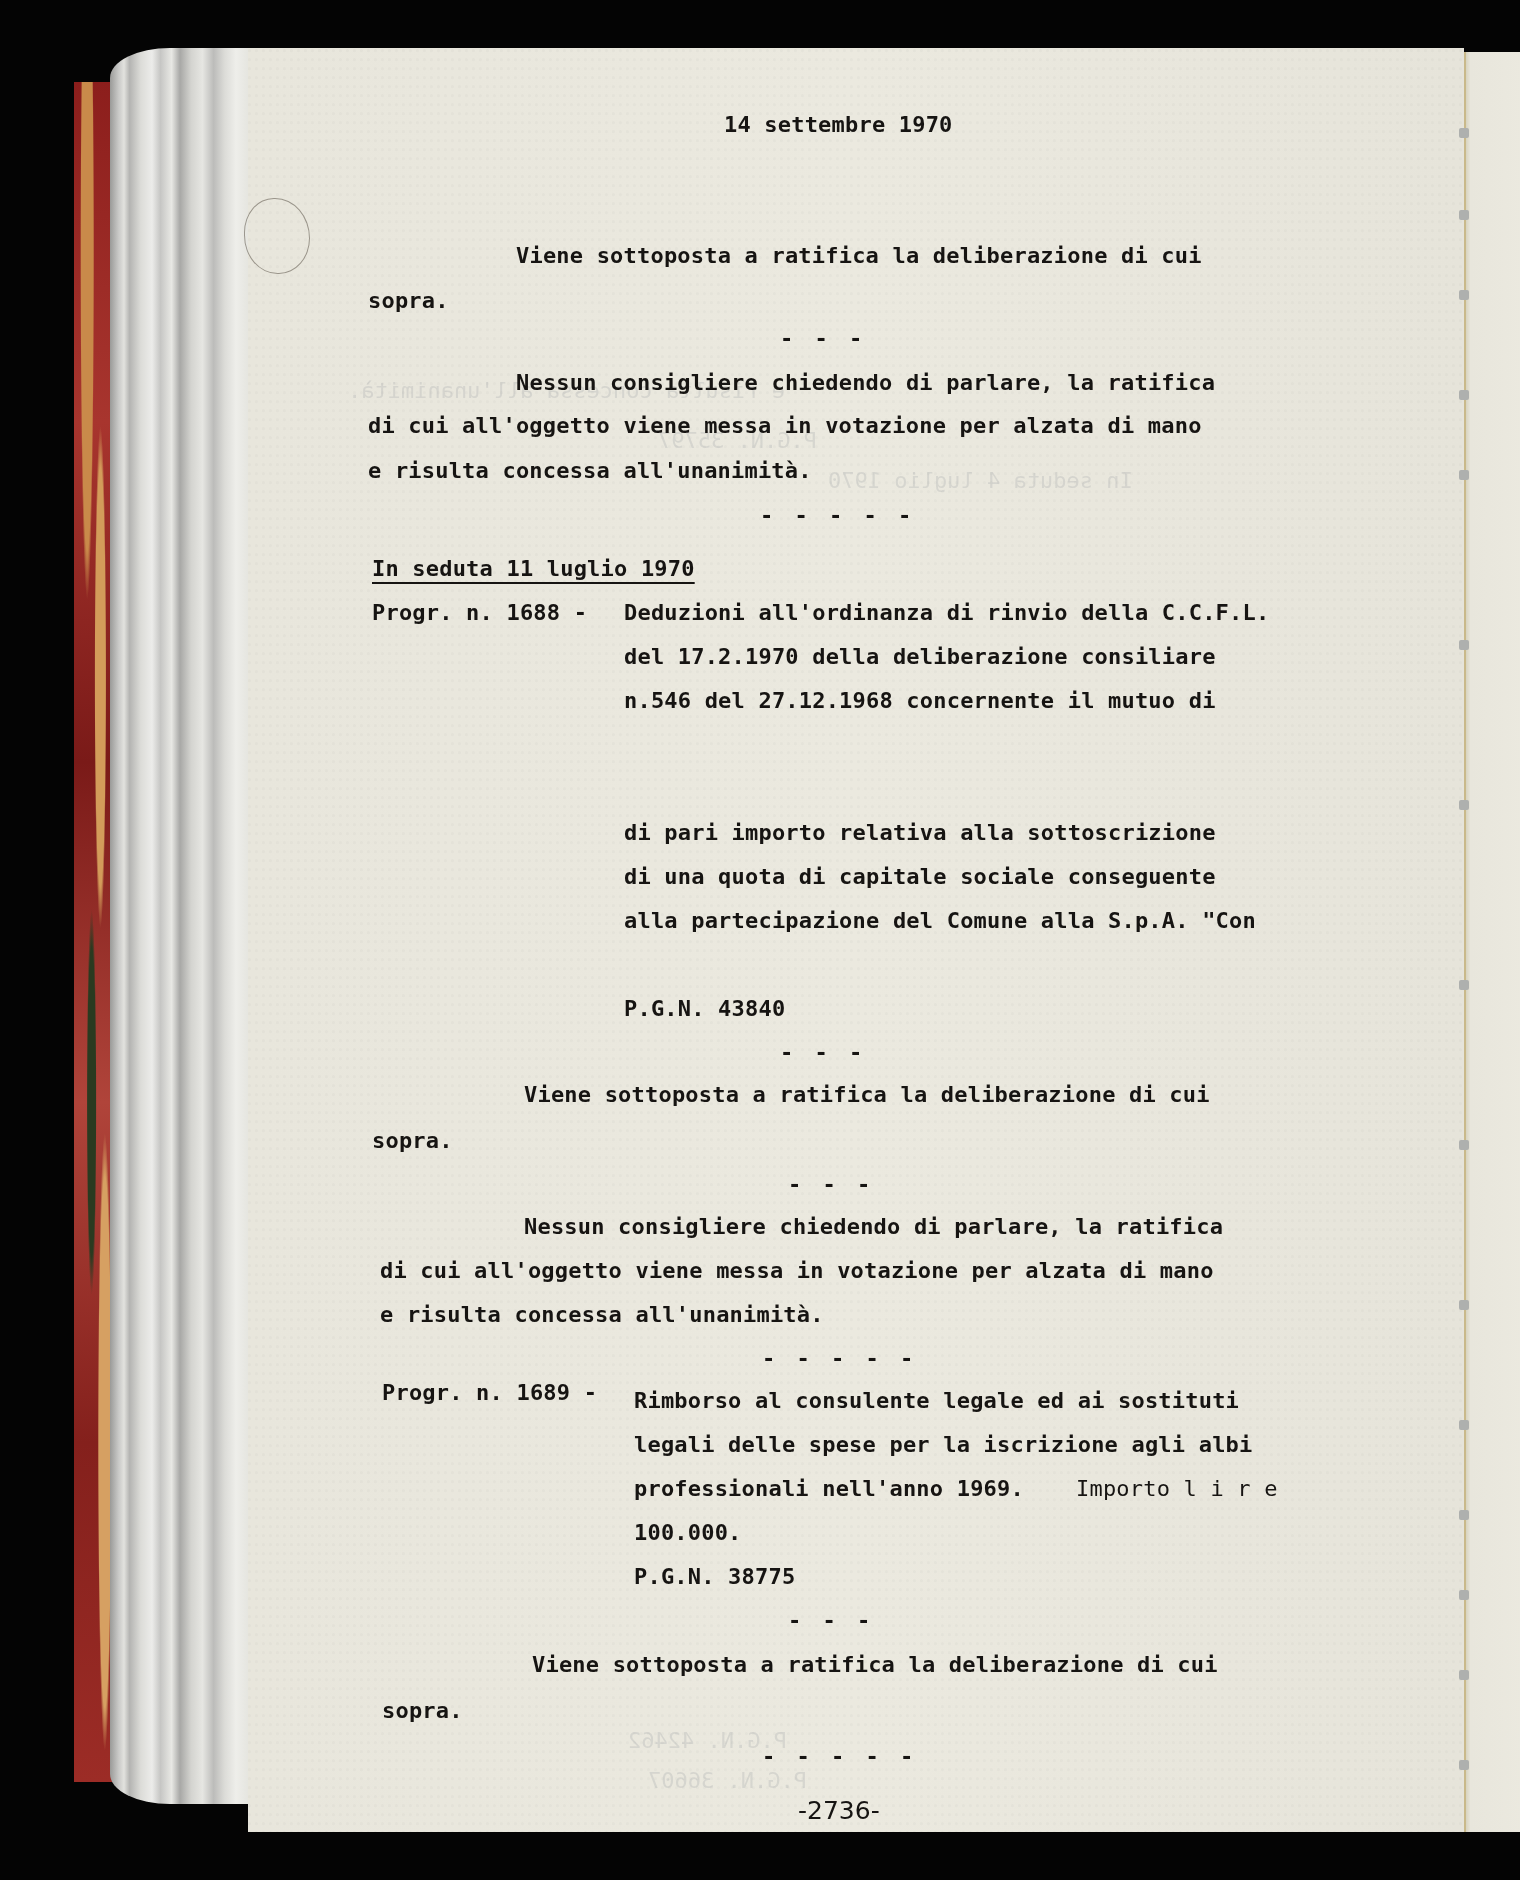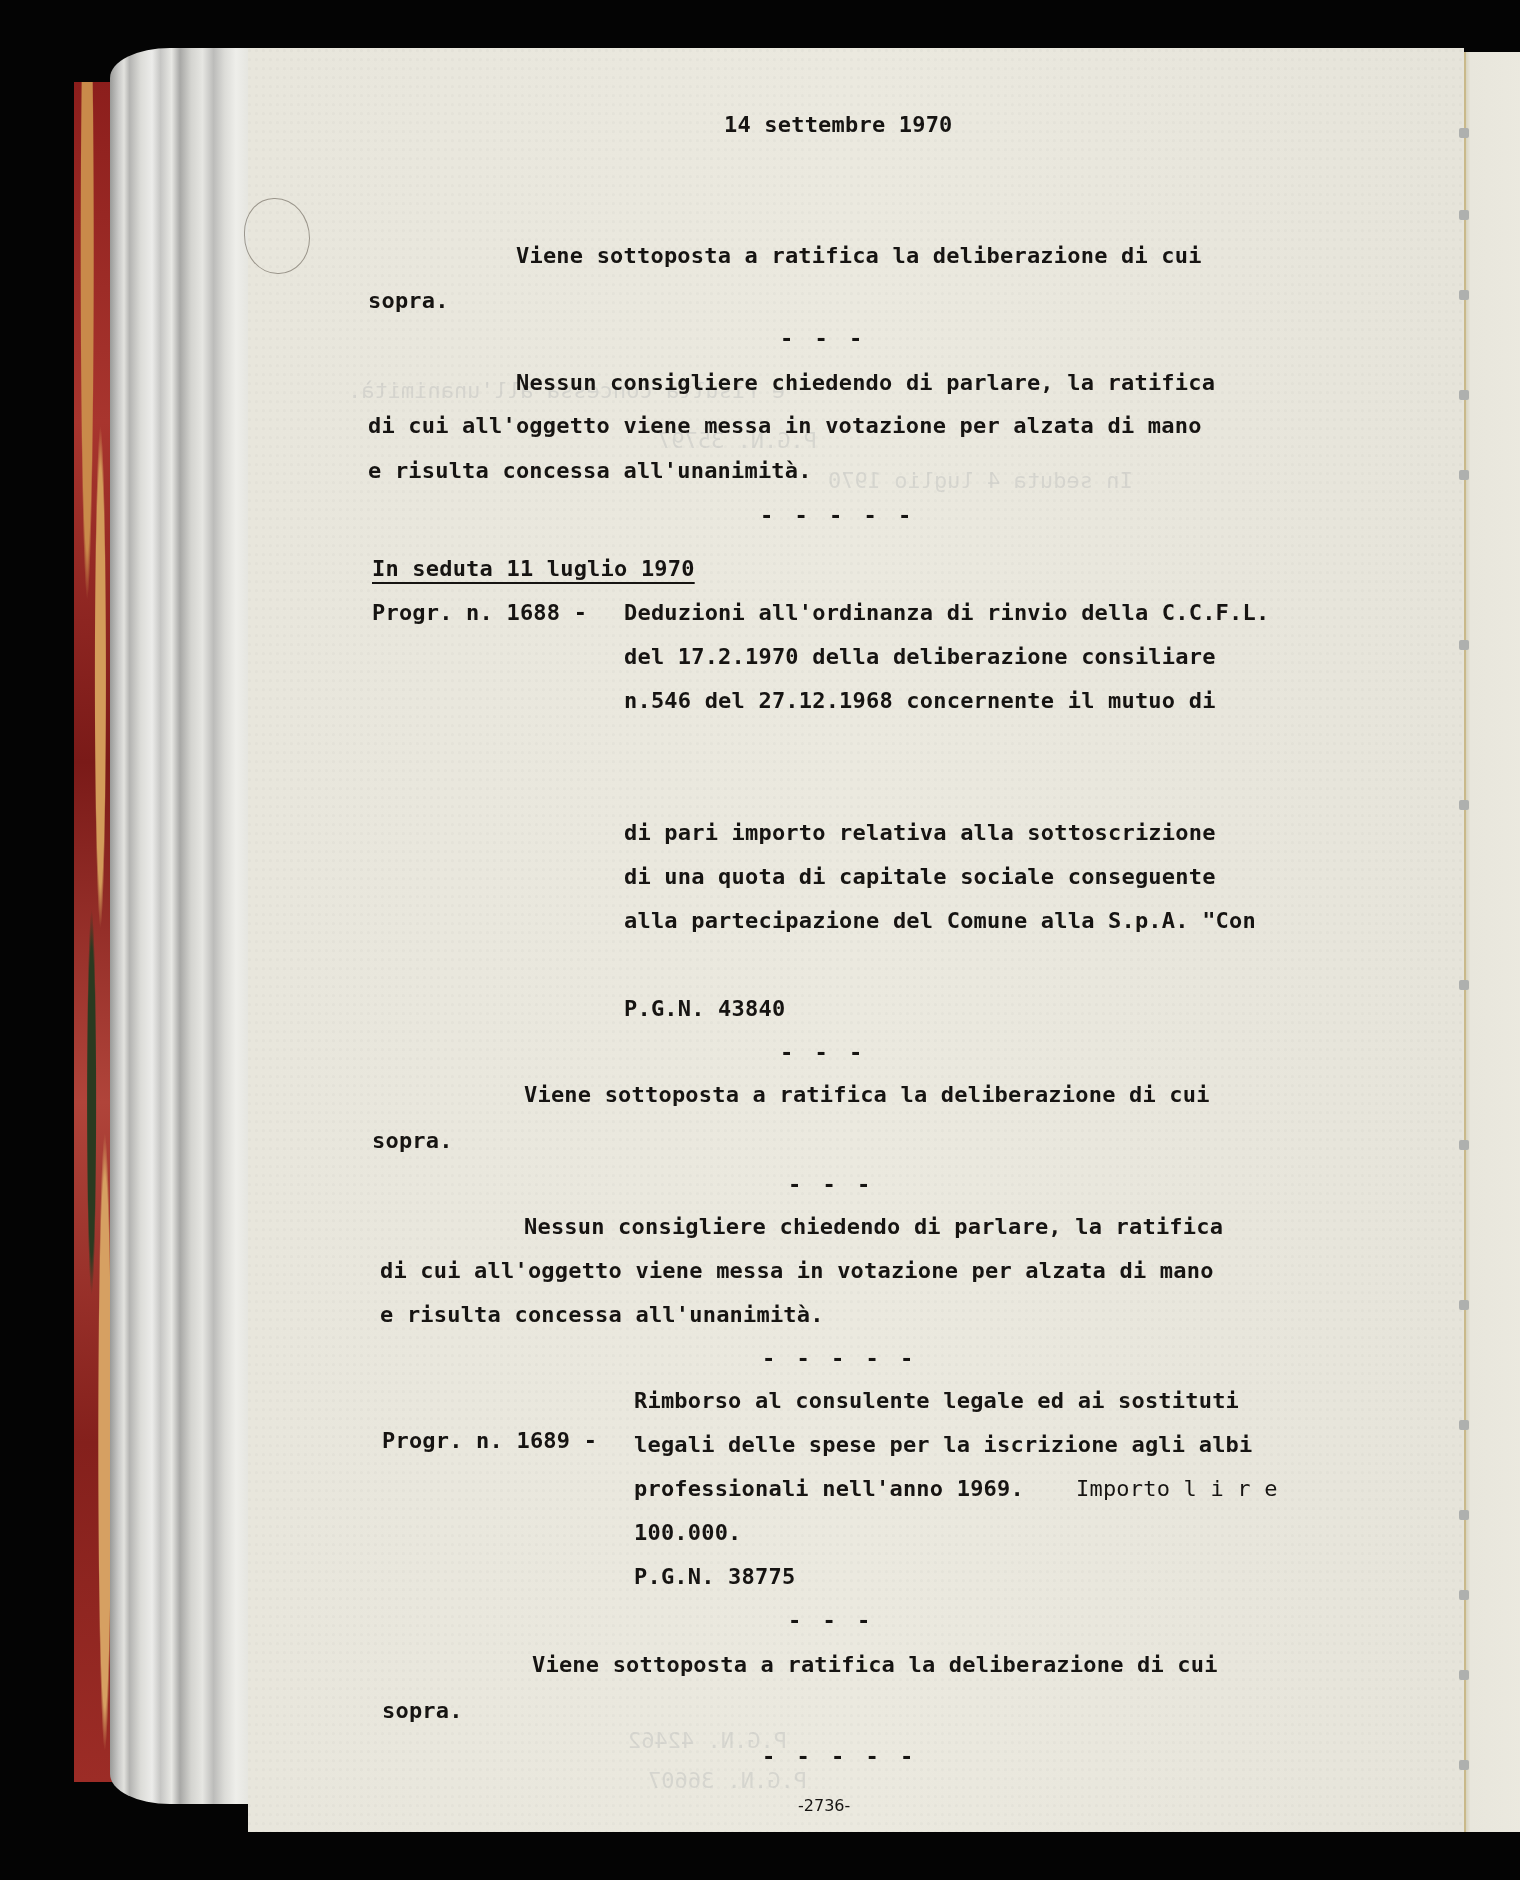--- a/index.html
+++ b/index.html
@@ -100,21 +100,21 @@
     position: absolute;
     font-family: "DejaVu Sans Mono", "Liberation Mono", monospace;
     font-size: 22px;
     color: rgba(120,130,140,0.18);
     transform: scaleX(-1);
     white-space: pre;
   }
   .page-number {
     position: absolute;
     font-family: "DejaVu Sans", "Liberation Sans", sans-serif;
-    font-size: 16px;
+    font-size: 25px;
     color: #161412;
   }
 </style>
 </head>
 <body>
 
 <div class="scene">
   <div class="cover-left"></div>
   <div class="page-stack"></div>
   <div class="right-page"></div>
@@ -150,21 +150,21 @@
     <div class="typed" style="left:376px;top:948px;">P.G.N. 43840</div>
     <div class="dashes" style="left:532px;top:992px;">- - -</div>
     <div class="typed" style="left:276px;top:1034px;">Viene sottoposta a ratifica la deliberazione di cui</div>
     <div class="typed" style="left:124px;top:1080px;">sopra.</div>
     <div class="dashes" style="left:540px;top:1124px;">- - -</div>
     <div class="typed" style="left:276px;top:1166px;">Nessun consigliere chiedendo di parlare, la ratifica</div>
     <div class="typed" style="left:132px;top:1210px;">di cui all'oggetto viene messa in votazione per alzata di mano</div>
     <div class="typed" style="left:132px;top:1254px;">e risulta concessa all'unanimità.</div>
     <div class="dashes" style="left:514px;top:1298px;">- - - - -</div>
 
-    <div class="typed" style="left:134px;top:1380px;">Progr. n. 1689 -</div>
+    <div class="typed" style="left:134px;top:1332px;">Progr. n. 1689 -</div>
     <div class="typed" style="left:386px;top:1340px;">Rimborso al consulente legale ed ai sostituti</div>
     <div class="typed" style="left:386px;top:1384px;">legali delle spese per la iscrizione agli albi</div>
     <div class="typed" style="left:386px;top:1428px;">professionali nell'anno 1969.</div>
     <div class="typed light" style="left:828px;top:1428px;">Importo l i r e</div>
     <div class="typed" style="left:386px;top:1472px;">100.000.</div>
     <div class="typed" style="left:386px;top:1516px;">P.G.N. 38775</div>
     <div class="dashes" style="left:540px;top:1560px;">- - -</div>
     <div class="typed" style="left:284px;top:1604px;">Viene sottoposta a ratifica la deliberazione di cui</div>
     <div class="typed" style="left:134px;top:1650px;">sopra.</div>
     <div class="dashes" style="left:514px;top:1696px;">- - - - -</div>

